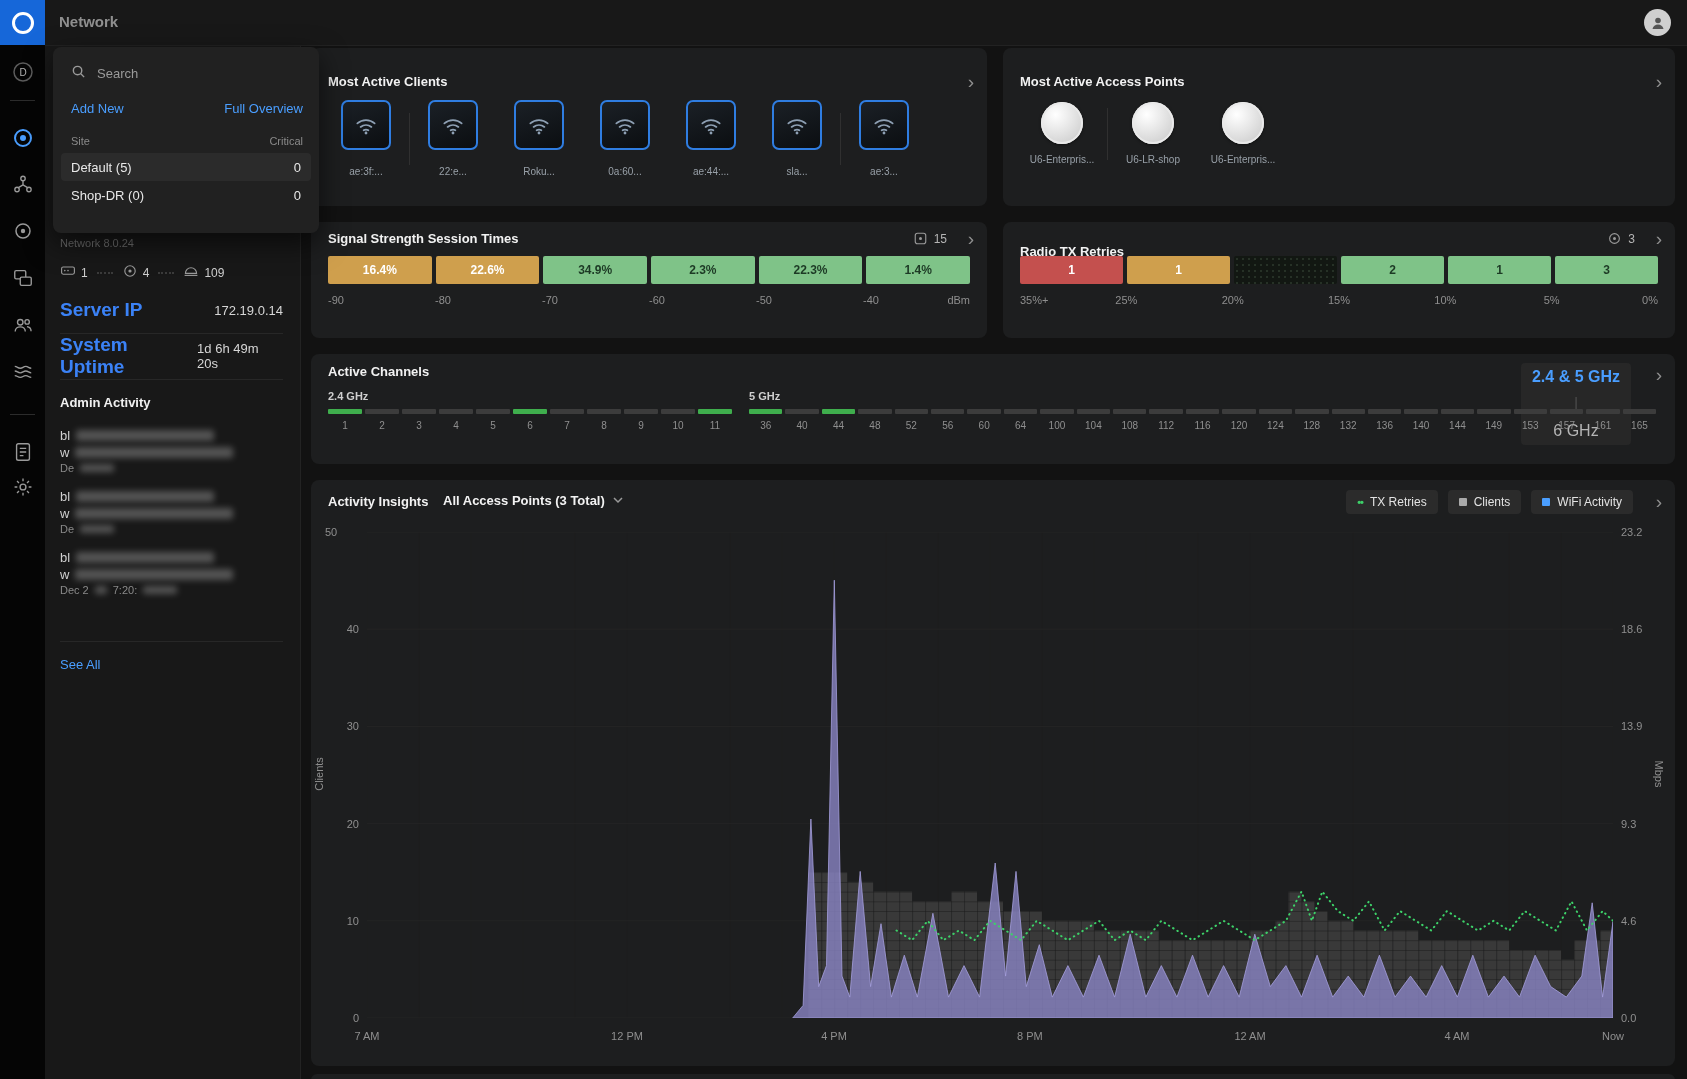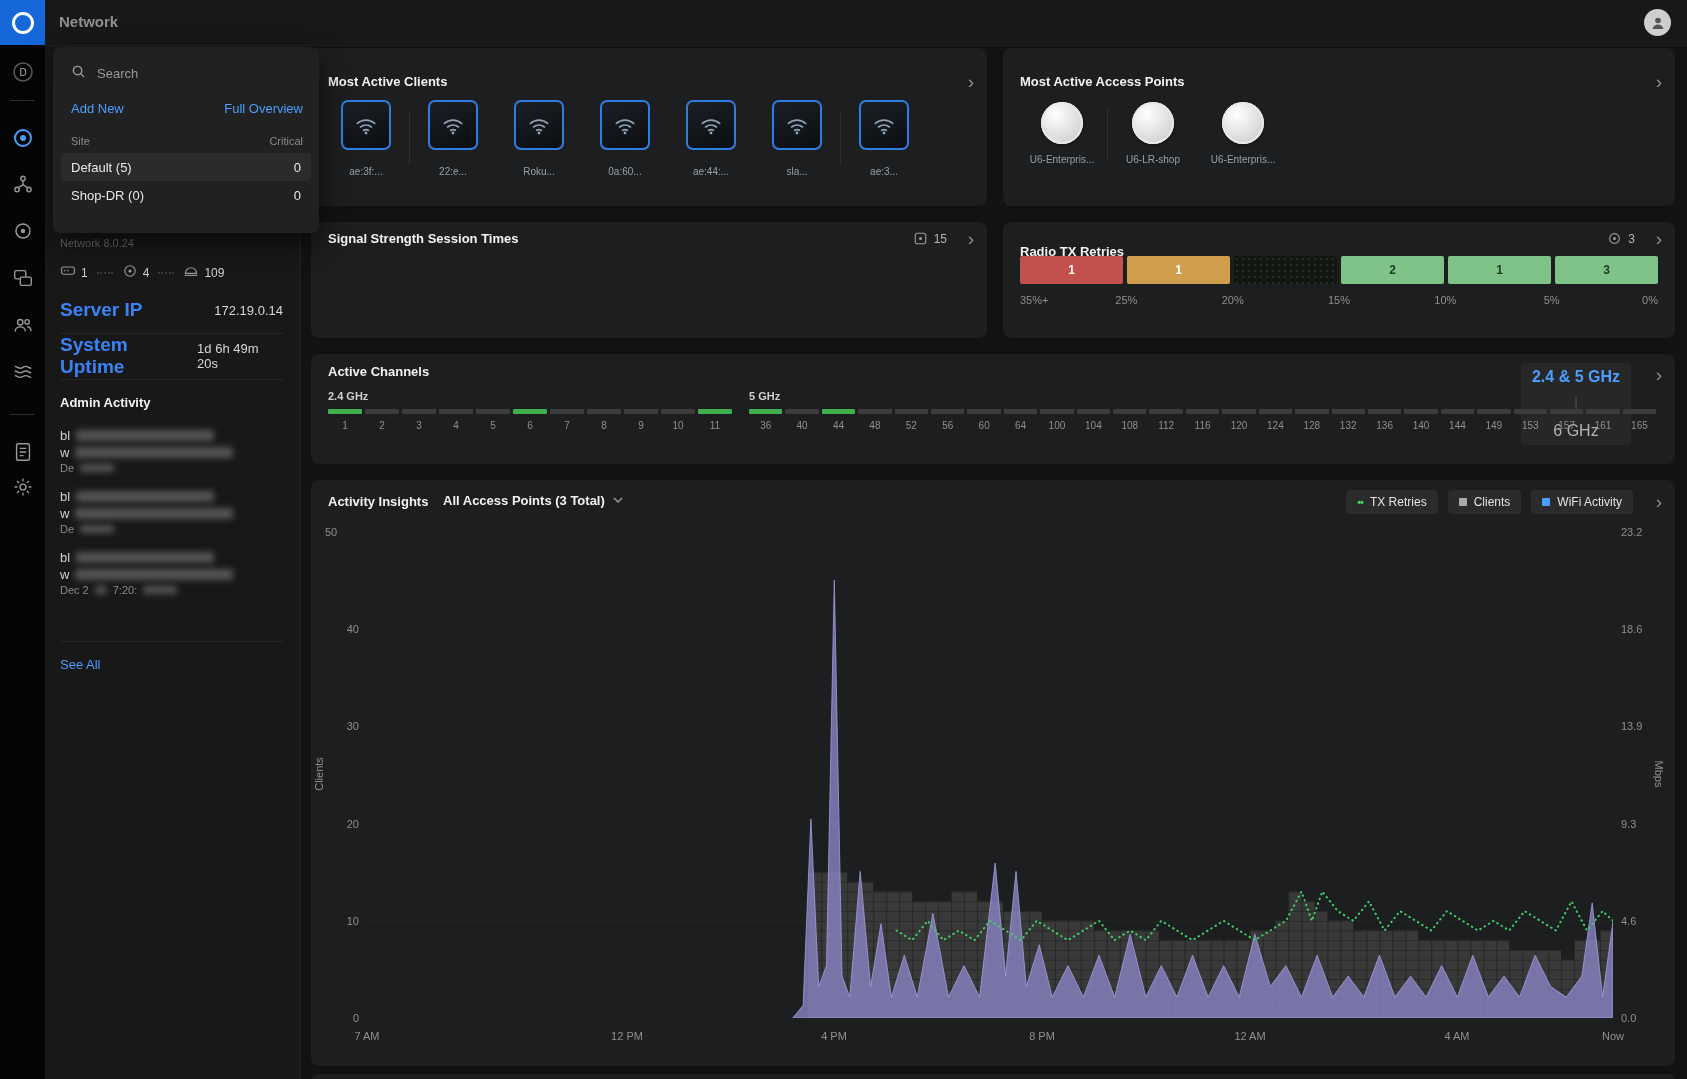--- a/index.html
+++ b/index.html
@@ -415,20 +415,49 @@
 <div id="card-signal" class="card">
   <div class="card-title" style="top:9px">Signal Strength Session Times</div>
   <div class="hbadge" style="right:40px;top:9px">
     <svg width="15" height="15" viewBox="0 0 20 20">
         <rect x="3" y="3" width="14" height="14" rx="3" fill="none" stroke="#9a9a9a" stroke-width="1.5"></rect>
         <circle cx="10" cy="10" r="2" fill="#9a9a9a"></circle>
       </svg>
     <span>15</span>
   </div>
   <span class="chev" style="top:7px">›</span>
+  <div class="seg-row" id="signal-segs">
+      <div class="seg amber">
+        <span>16.4%</span>
+      </div>
+      <div class="seg amber">
+        <span>22.6%</span>
+      </div>
+      <div class="seg green">
+        <span>34.9%</span>
+      </div>
+      <div class="seg green">
+        <span>2.3%</span>
+      </div>
+      <div class="seg green">
+        <span>22.3%</span>
+      </div>
+      <div class="seg green">
+        <span>1.4%</span>
+      </div>
+    </div>
+  <div class="seg-axis" id="signal-axis">
+      <span class="axl" style="left: 0%;">-90</span>
+      <span class="axl" style="left: 16.6667%;">-80</span>
+      <span class="axl" style="left: 33.3333%;">-70</span>
+      <span class="axl" style="left: 50%;">-60</span>
+      <span class="axl" style="left: 66.6667%;">-50</span>
+      <span class="axl" style="left: 83.3333%;">-40</span>
+      <span class="axl" style="right: 0px;">dBm</span>
+    </div>
 </div>
 
 <div id="card-radio" class="card">
   <div class="card-title" style="top:22px">Radio TX Retries</div>
   <div class="hbadge" style="right:40px;top:9px">
     <svg width="15" height="15" viewBox="0 0 20 20">
         <circle cx="10" cy="10" r="6.5" fill="none" stroke="#9a9a9a" stroke-width="1.5"></circle>
         <circle cx="10" cy="10" r="2" fill="#9a9a9a"></circle>
       </svg>
     <span>3</span>
@@ -690,21 +719,21 @@
       <div class="tick" style="left: 14px; width: 34px; top: 2px; text-align: left;">50</div>
       <div class="tick" style="left: 1310px; width: 36px; top: 488px;">0.0</div>
       <div class="tick" style="left: 1310px; width: 36px; top: 391px;">4.6</div>
       <div class="tick" style="left: 1310px; width: 36px; top: 294px;">9.3</div>
       <div class="tick" style="left: 1310px; width: 36px; top: 196px;">13.9</div>
       <div class="tick" style="left: 1310px; width: 36px; top: 99px;">18.6</div>
       <div class="tick" style="left: 1310px; width: 36px; top: 2px;">23.2</div>
       <div class="tick" style="left: 31px; width: 50px; top: 506px; text-align: center;">7 AM</div>
       <div class="tick" style="left: 291px; width: 50px; top: 506px; text-align: center;">12 PM</div>
       <div class="tick" style="left: 498px; width: 50px; top: 506px; text-align: center;">4 PM</div>
-      <div class="tick" style="left: 706px; width: 50px; top: 506px; text-align: center;">8 PM</div>
+      <div class="tick" style="left: 706px; width: 50px; top: 506px; ">8 PM</div>
       <div class="tick" style="left: 914px; width: 50px; top: 506px; text-align: center;">12 AM</div>
       <div class="tick" style="left: 1121px; width: 50px; top: 506px; text-align: center;">4 AM</div>
       <div class="tick" style="left: 1277px; width: 50px; top: 506px; text-align: center;">Now</div>
       <div class="axis-name" style="left: -12px; width: 40px; top: 244px; transform: rotate(-90deg);">Clients</div>
       <div class="axis-name" style="left: 1332px; width: 32px; top: 244px; transform: rotate(90deg);">Mbps</div>
     </div>
 </div>
 
 <div id="next-card-peek" class="card"></div>
 

